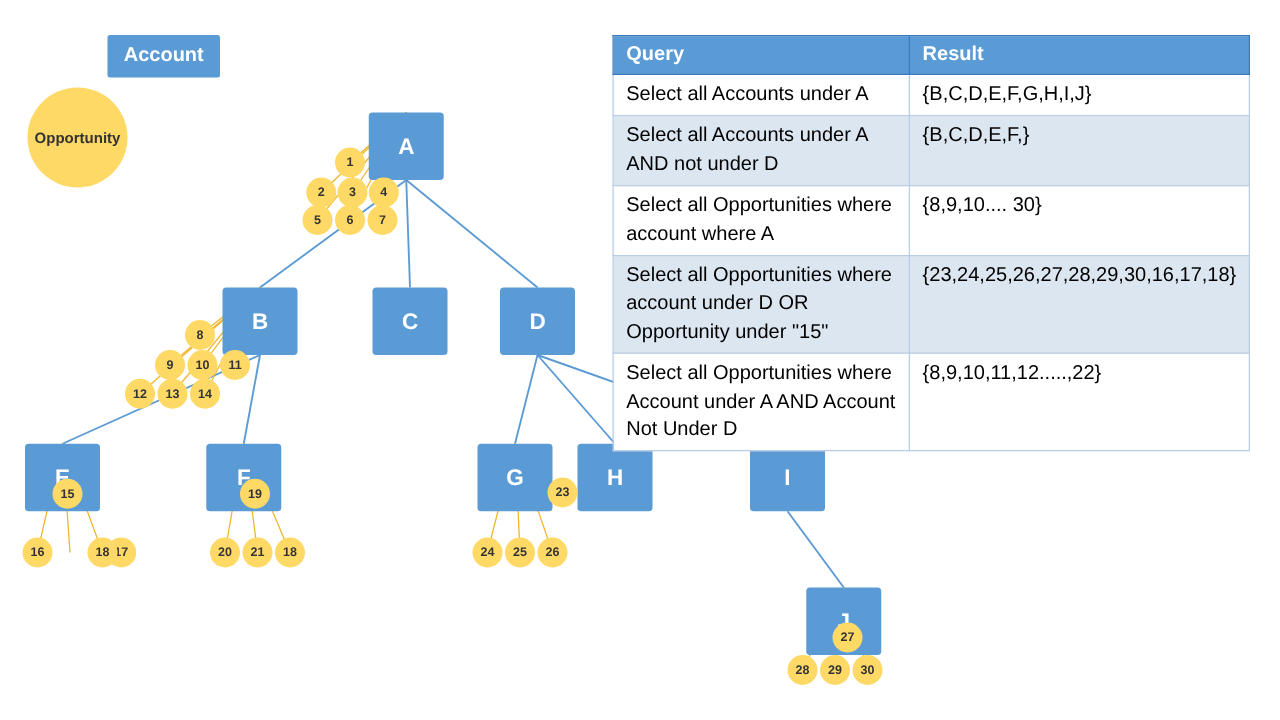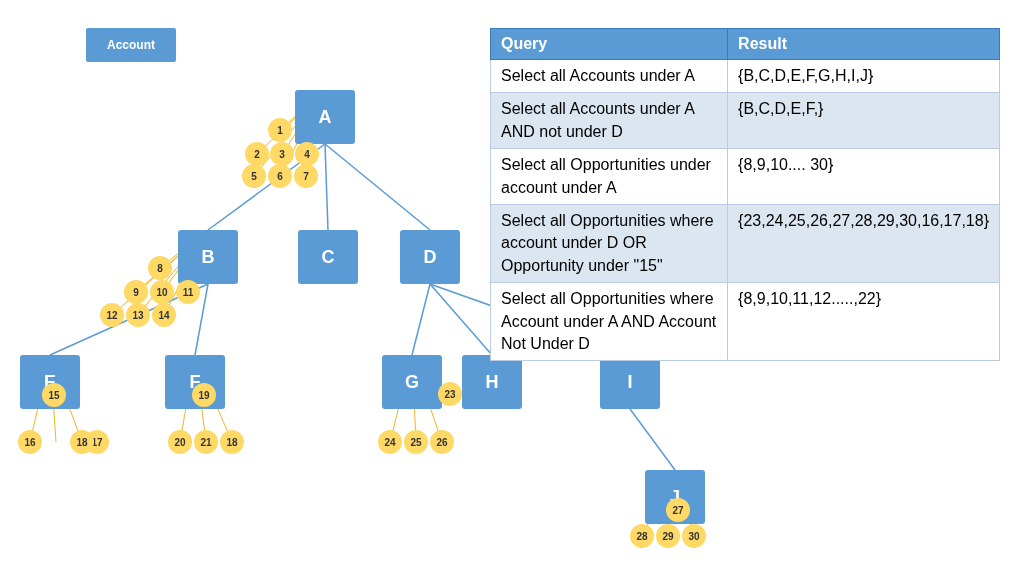--- a/index.html
+++ b/index.html
@@ -24,21 +24,21 @@
       height: 576px;
       pointer-events: none;
     }
     
     .legend-account {
       position: absolute;
       top: 28px;
       left: 86px;
       background: #5b9bd5;
       color: white;
-      font-size: 12px;
+      font-size: 16px;
       font-weight: 600;
       width: 90px;
       height: 34px;
       display: flex;
       align-items: center;
       justify-content: center;
       border-radius: 2px;
     }
     
     .legend-opportunity {
@@ -113,20 +113,21 @@
     .query-table tr:nth-child(even) td {
       background: #dce6f1;
     }
   </style>
 </head>
 <body>
 
 <div class="main-container">
 
   <div class="legend-account">Account</div>
+  <div class="legend-opportunity">Opportunity</div>
 
   <svg class="lines-svg">
 
     <line x1="325" y1="144" x2="208" y2="230" stroke="#5b9bd5" stroke-width="1.5"></line>
 
     <line x1="325" y1="144" x2="328" y2="230" stroke="#5b9bd5" stroke-width="1.5"></line>
 
     <line x1="325" y1="144" x2="430" y2="230" stroke="#5b9bd5" stroke-width="1.5"></line>
 
     <line x1="208" y1="284" x2="50" y2="355" stroke="#5b9bd5" stroke-width="1.5"></line>
@@ -235,21 +236,21 @@
     <tbody id="table-body">
     <tr>
           <td>Select all Accounts under A</td>
           <td>{B,C,D,E,F,G,H,I,J}</td>
         </tr>
         <tr>
           <td>Select all Accounts under A AND not under D</td>
           <td>{B,C,D,E,F,}</td>
         </tr>
         <tr>
-          <td>Select all Opportunities under account under A</td>
+          <td>Select all Opportunities where account where A</td>
           <td>{8,9,10.... 30}</td>
         </tr>
         <tr>
           <td>Select all Opportunities where account under D OR Opportunity under "15"</td>
           <td>{23,24,25,26,27,28,29,30,16,17,18}</td>
         </tr>
         <tr>
           <td>Select all Opportunities where Account under A AND Account Not Under D</td>
           <td>{8,9,10,11,12.....,22}</td>
         </tr>

